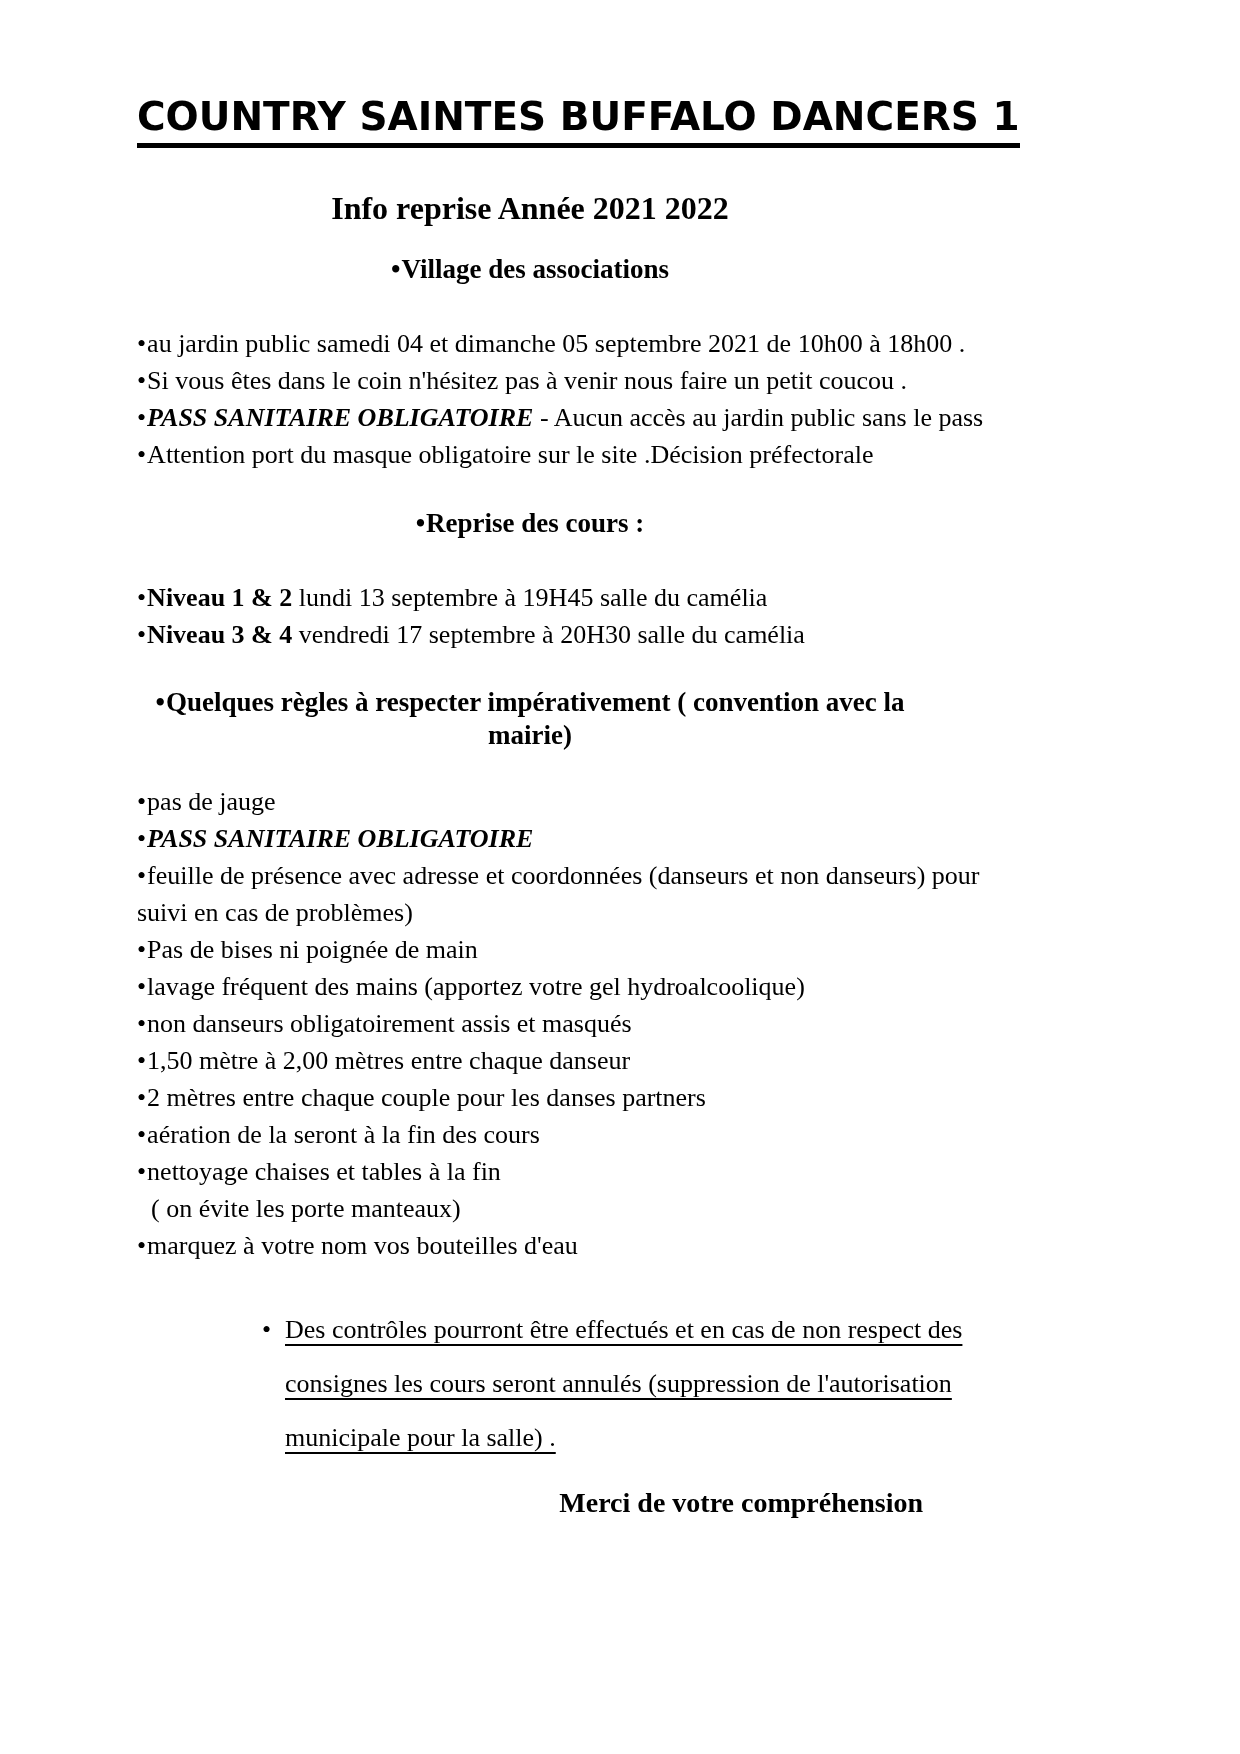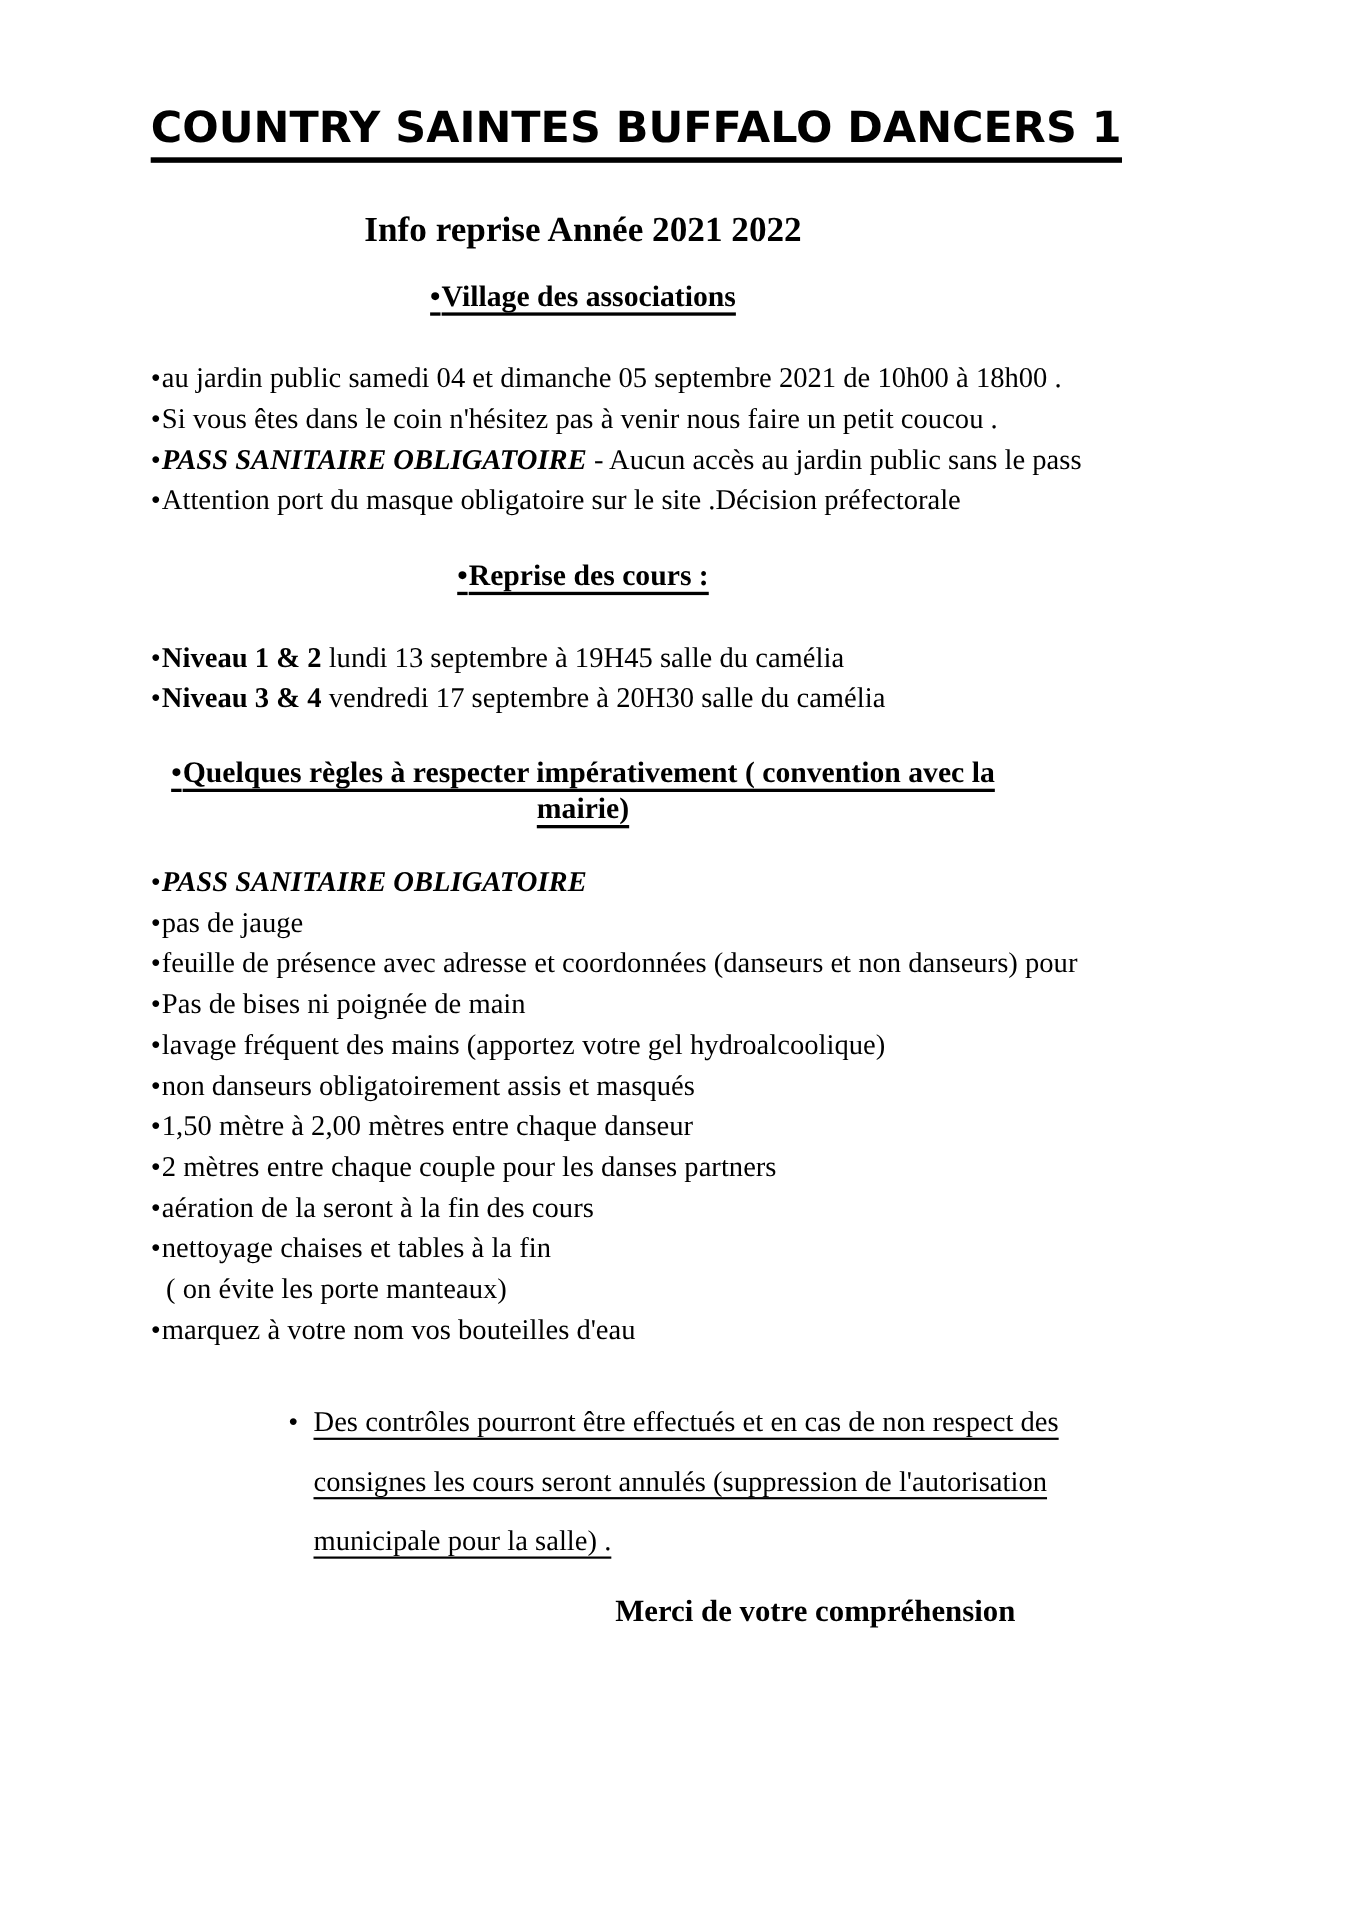--- a/index.html
+++ b/index.html
@@ -42,21 +42,20 @@
 
   
   .sec-h {
     margin: 0 0 40px 0;
     text-align: center;
     font-weight: 700;
     font-size: 27px;
     line-height: 1.2;
   }
   .sec-h .hu {
-    text-decoration: underline;
     text-decoration-thickness: 3px;
     text-underline-offset: 6px;
     text-align: right;
   }
   .sec-h.reprise { margin: 34px 0 40px 0; }
   .sec-h.regles  { margin: 33px 0 32px 0; }
 
   
   .li {
     margin: 0;
@@ -124,23 +123,24 @@
   <p class="li"><span class="blt">•</span><span class="b i">PASS SANITAIRE OBLIGATOIRE</span><span> - Aucun accès au jardin public sans le pass</span></p>
   <p class="li"><span class="blt">•</span><span>Attention port du masque obligatoire sur le site .Décision préfectorale</span></p>
 
   <h3 class="sec-h reprise"><span class="hu"><span class="blt">•</span><span>Reprise des cours :</span></span></h3>
 
   <p class="li"><span class="blt">•</span><span class="b">Niveau 1 &amp; 2</span><span> lundi 13 septembre à 19H45 salle du camélia</span></p>
   <p class="li"><span class="blt">•</span><span class="b">Niveau 3 &amp; 4</span><span> vendredi 17 septembre à 20H30 salle du camélia</span></p>
 
   <h3 class="sec-h regles"><span class="hu"><span class="blt">•</span><span>Quelques règles à respecter impérativement ( convention avec la mairie)</span></span></h3>
 
+  <p class="li"><span class="blt">•</span><span>pas de jauge</span></p>
   <p class="li"><span class="blt">•</span><span class="b i">PASS SANITAIRE OBLIGATOIRE</span></p>
-  <p class="li"><span class="blt">•</span><span>pas de jauge</span></p>
   <p class="li"><span class="blt">•</span><span>feuille de présence avec adresse et coordonnées (danseurs et non danseurs) pour</span></p>
+  <p class="li cont"><span>suivi en cas de problèmes)</span></p>
 
 
   <p class="li"><span class="blt">•</span><span>Pas de bises ni poignée de main</span></p>
   <p class="li"><span class="blt">•</span><span>lavage fréquent des mains (apportez votre gel hydroalcoolique)</span></p>
   <p class="li"><span class="blt">•</span><span>non danseurs obligatoirement assis et masqués</span></p>
   <p class="li"><span class="blt">•</span><span>1,50 mètre à 2,00 mètres entre chaque danseur</span></p>
   <p class="li"><span class="blt">•</span><span>2 mètres entre chaque couple pour les danses partners</span></p>
   <p class="li"><span class="blt">•</span><span>aération de la seront à la fin des cours</span></p>
   <p class="li"><span class="blt">•</span><span>nettoyage chaises et tables à la fin</span></p>
   <p class="li cont indent"><span>( on évite les porte manteaux)</span></p>

